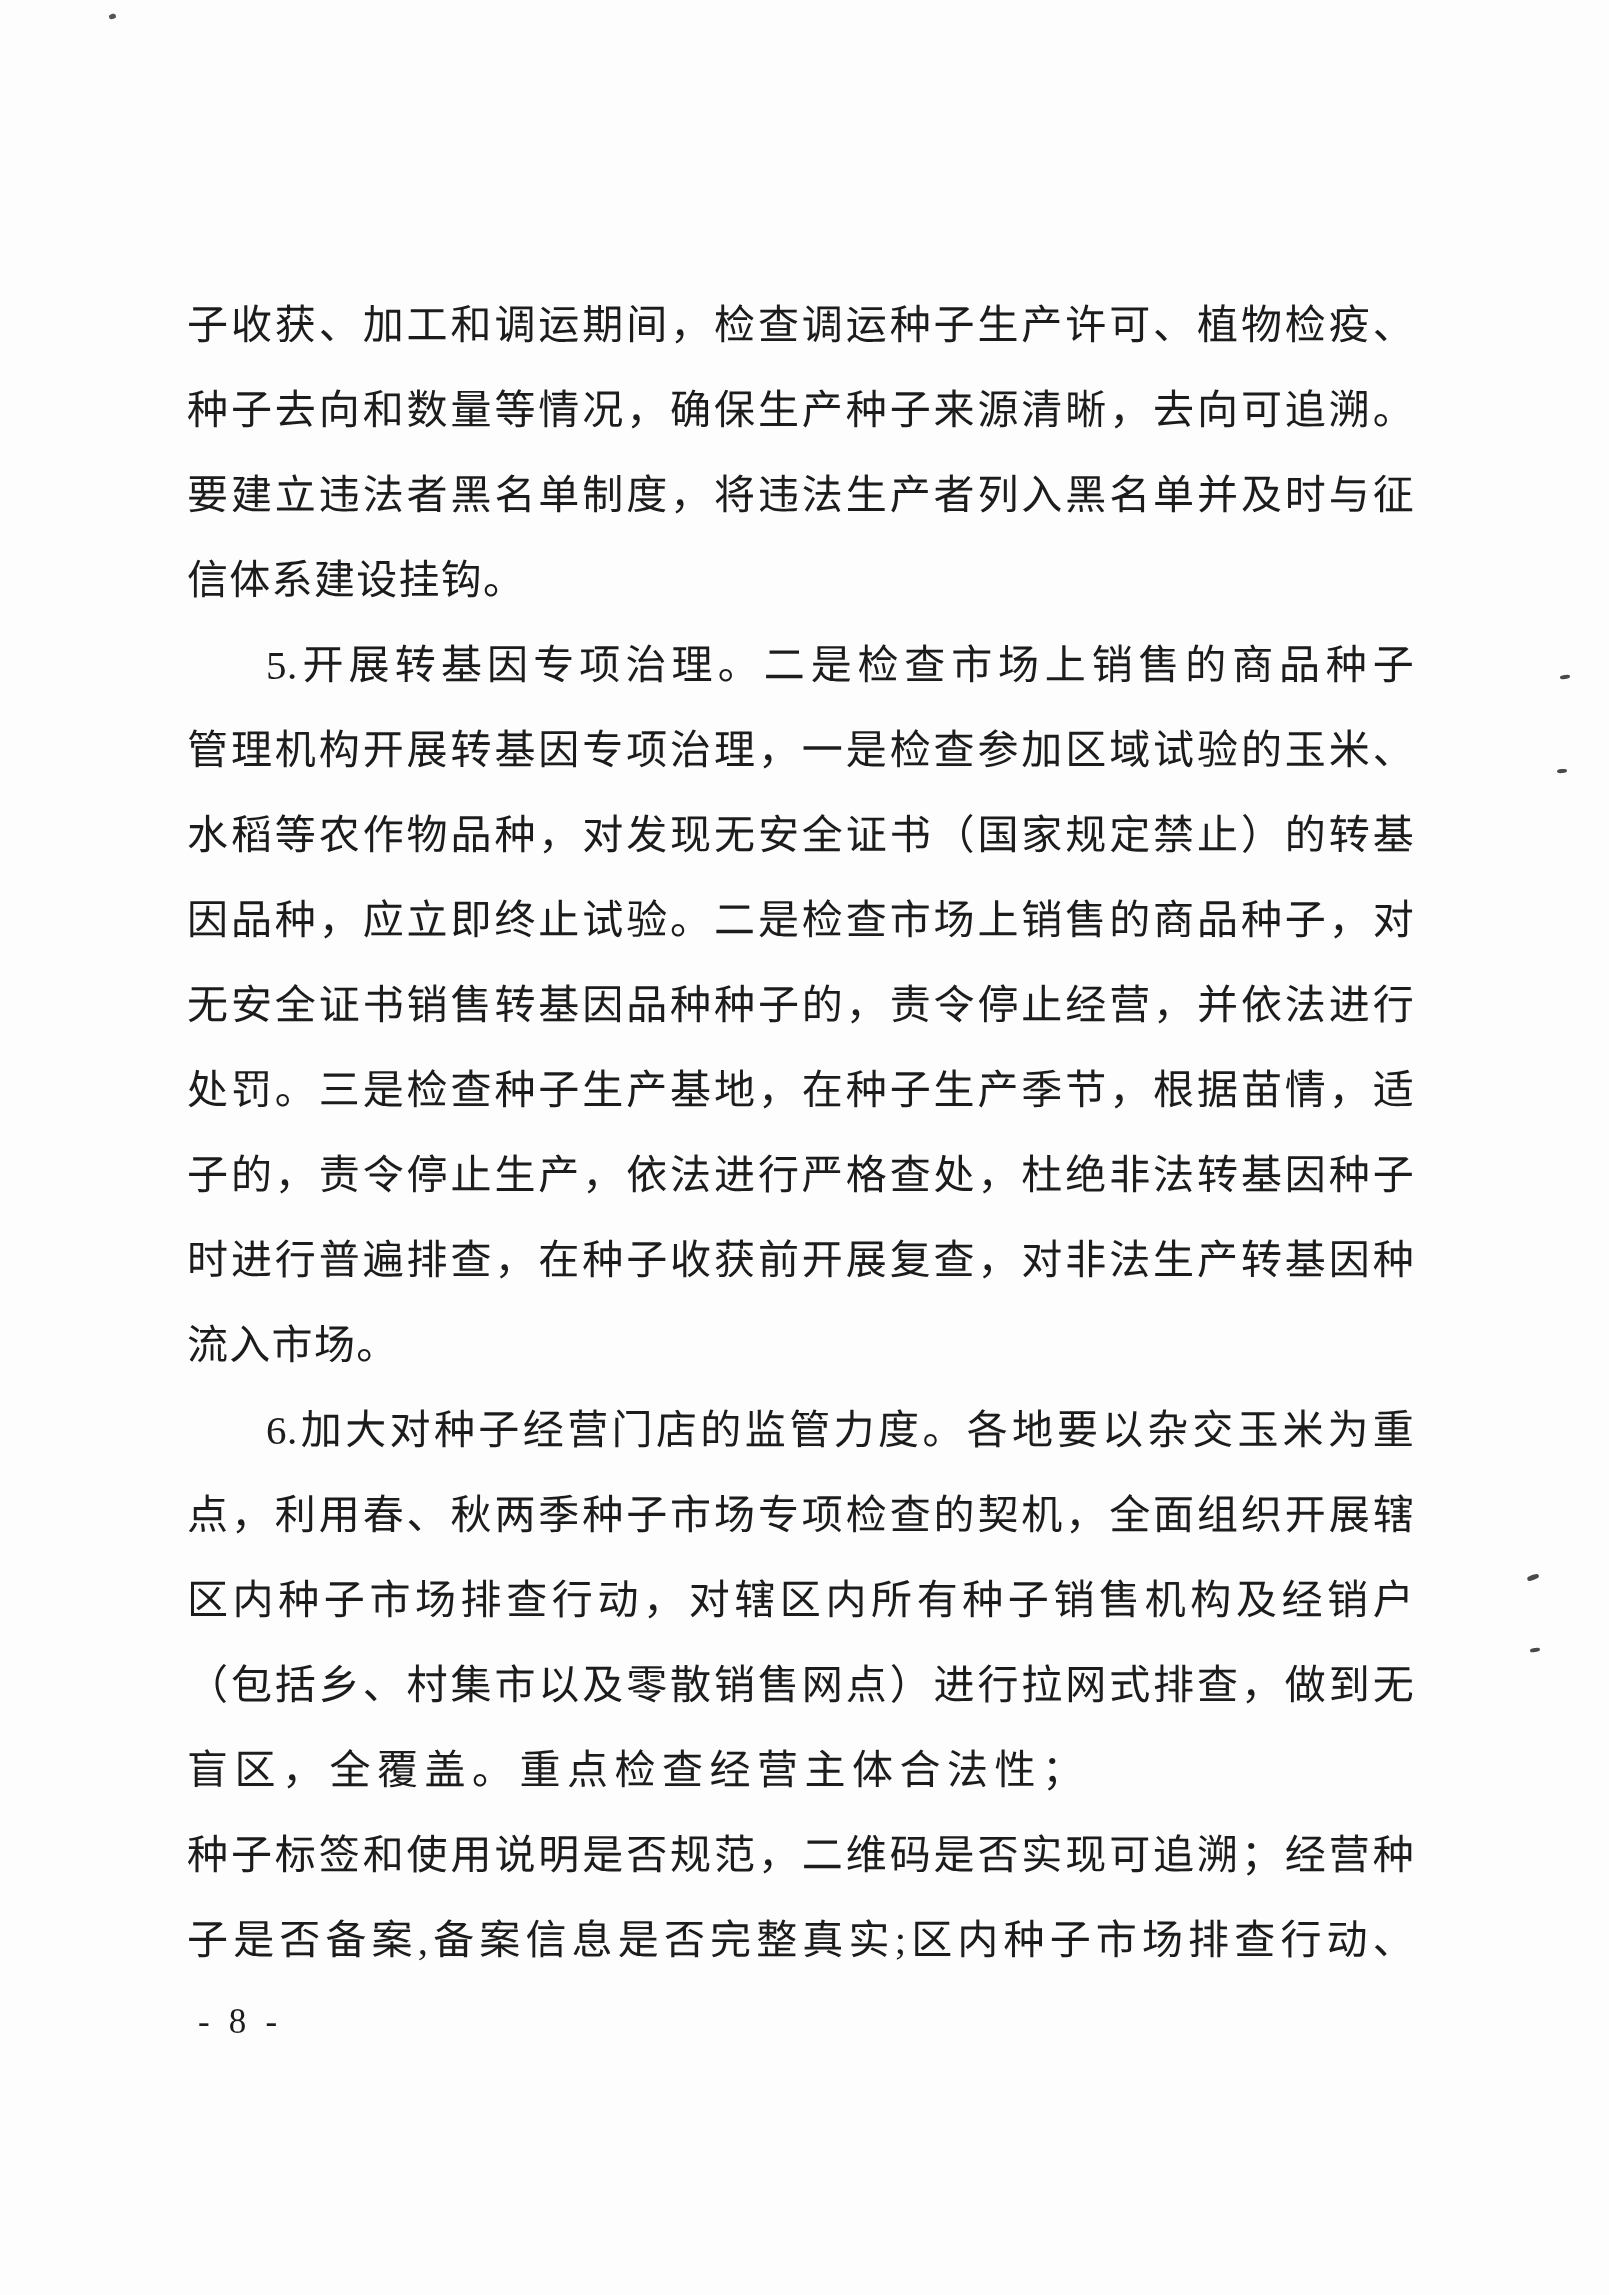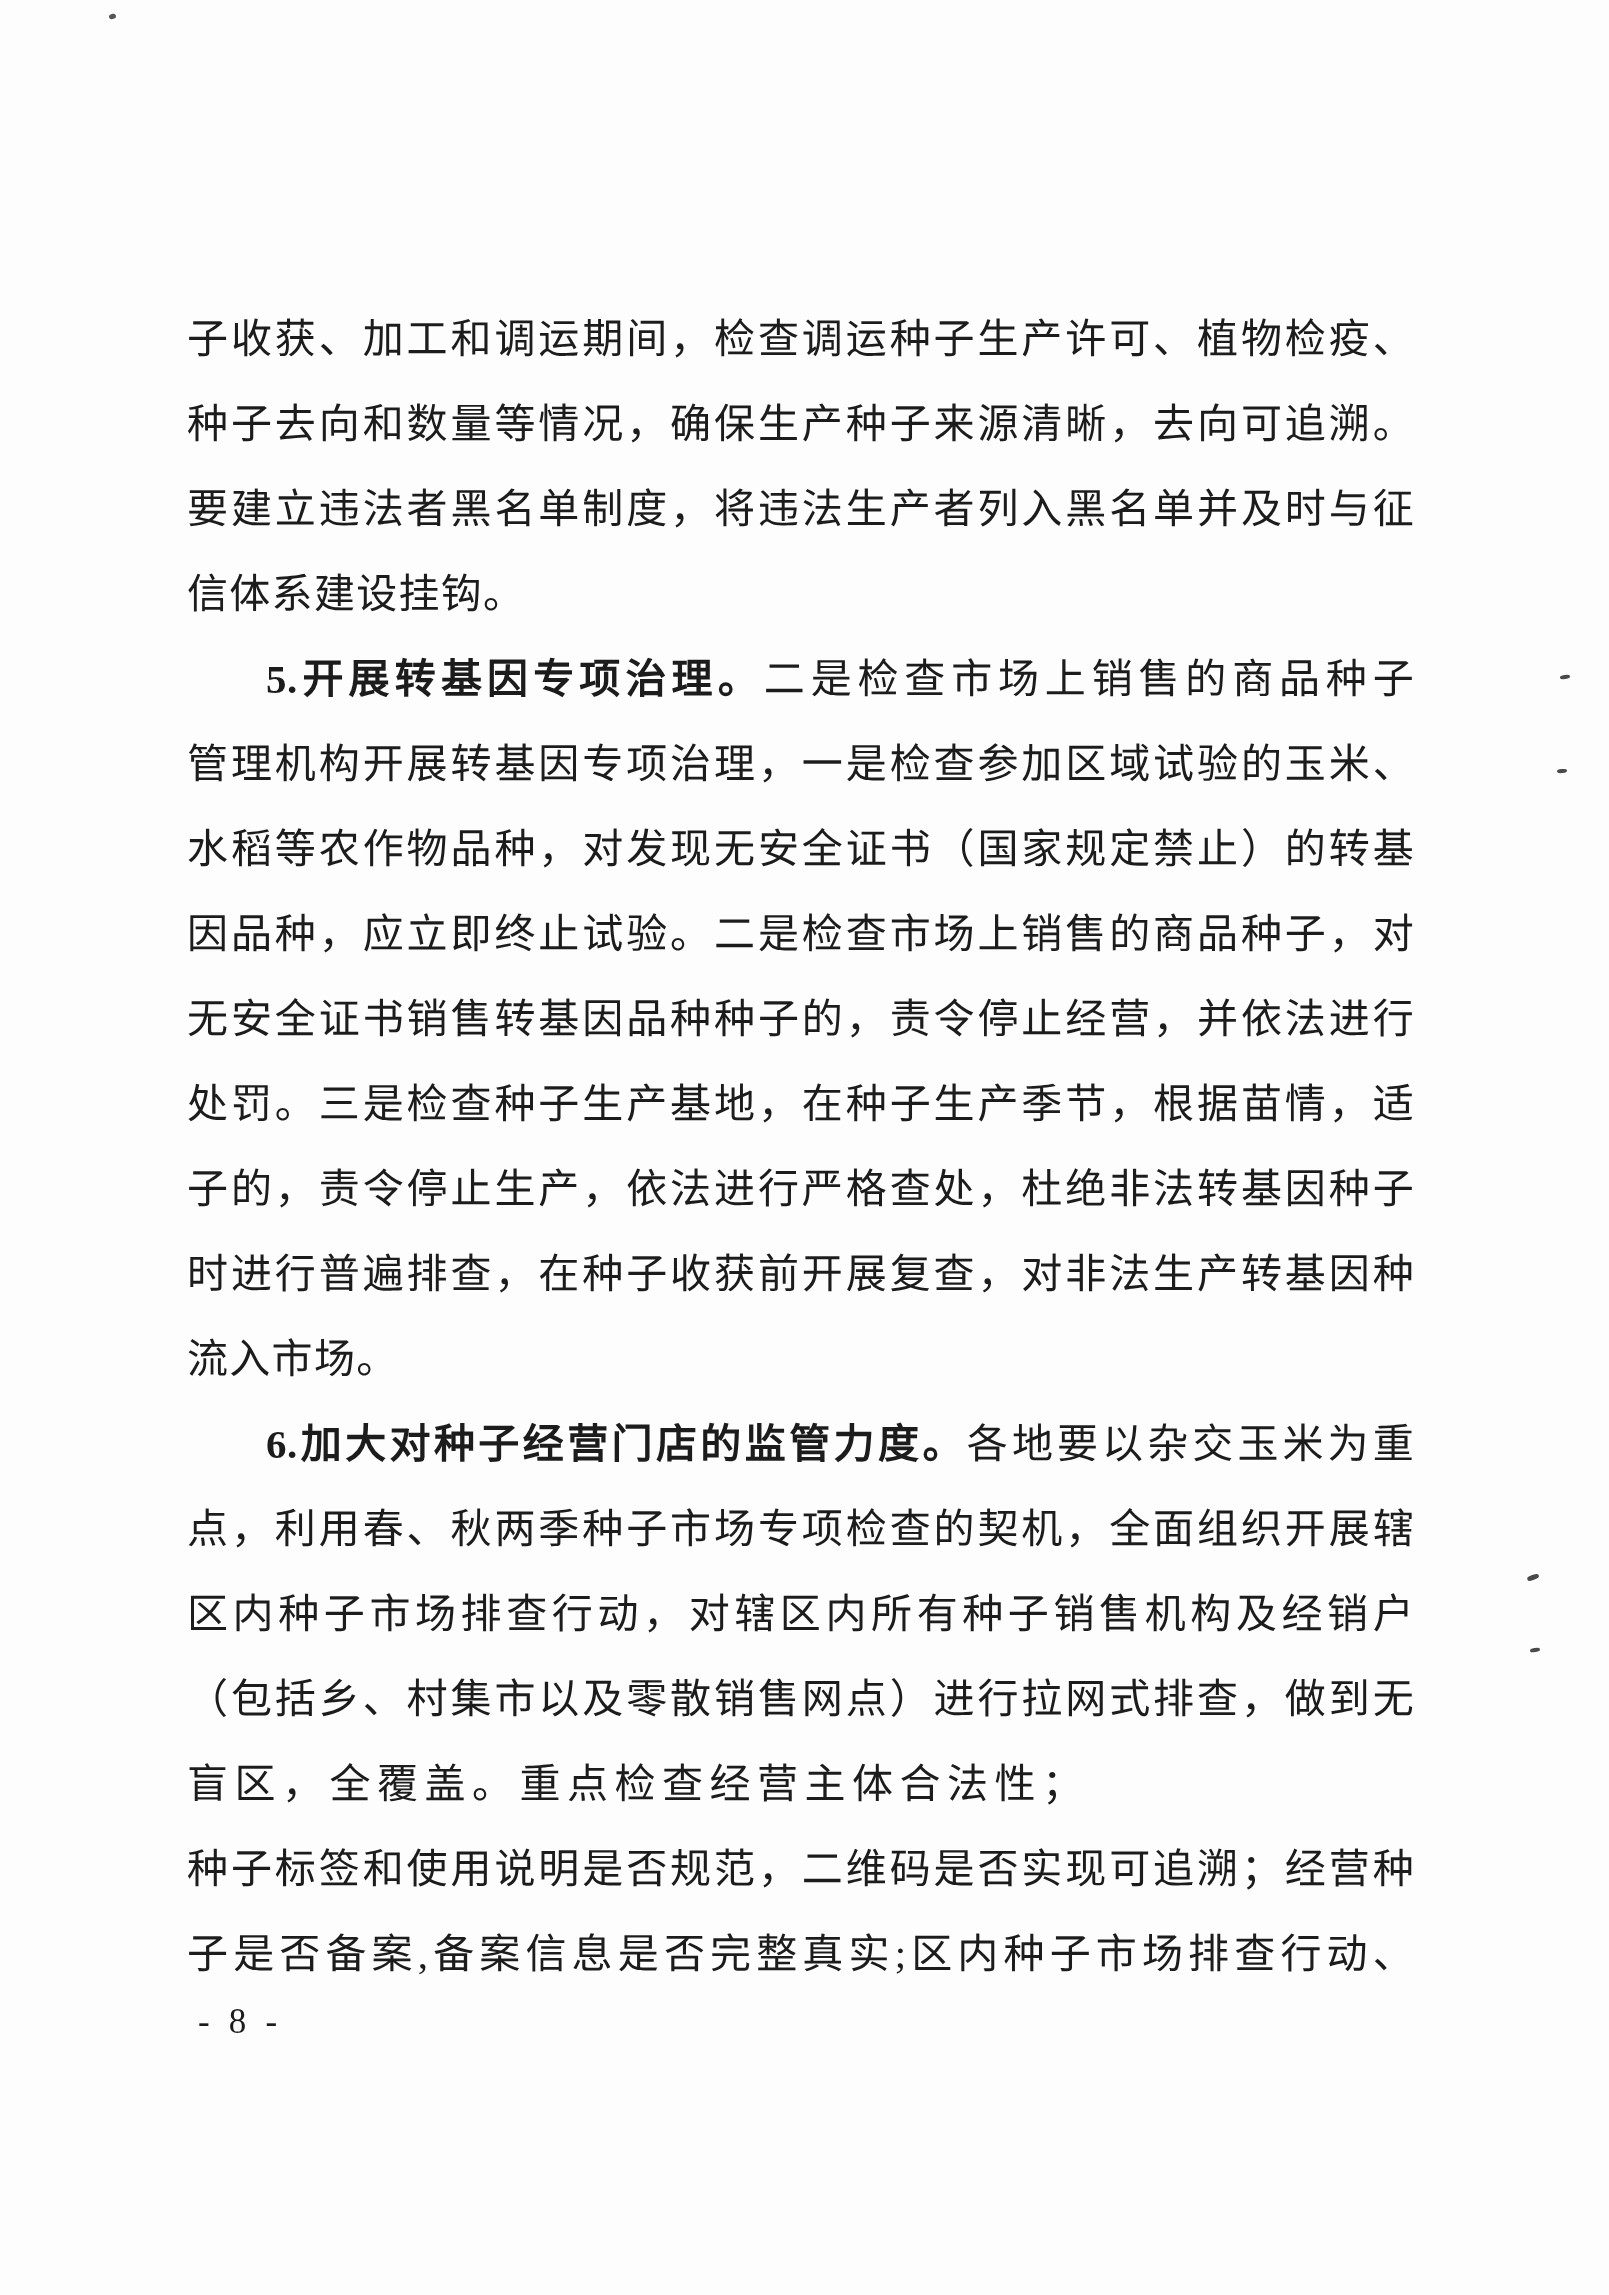--- a/index.html
+++ b/index.html
@@ -11,21 +11,21 @@
     position: relative;
     width: 1610px;
     height: 2295px;
     background: #fdfdfd;
     overflow: hidden;
     font-family: "Liberation Serif", "DejaVu Serif", serif;
   }
   .content {
     position: absolute;
     left: 187px;
-    top: 297px;
+    top: 283px;
     width: 1228px;
   }
   .line {
     width: 100%;
     height: 85px;
     line-height: 85px;
     font-size: 41px;
     letter-spacing: 1.3px;
     color: #1c1c1c;
     text-align: justify;
@@ -39,21 +39,21 @@
   }
   .line.spread {
     text-align: right;
     text-align-last: left;
     letter-spacing: 6.5px;
   }
   .line.indent {
     text-indent: 79px;
   }
   .lead {
-    font-weight: 700;
+    font-weight: 400;
     letter-spacing: 0.6px;
   }
   .footer {
     position: absolute;
     left: 198px;
     top: 2002px;
     font-size: 35px;
     letter-spacing: 5.2px;
     color: #1c1c1c;
     font-family: "Liberation Serif", "DejaVu Serif", serif;

